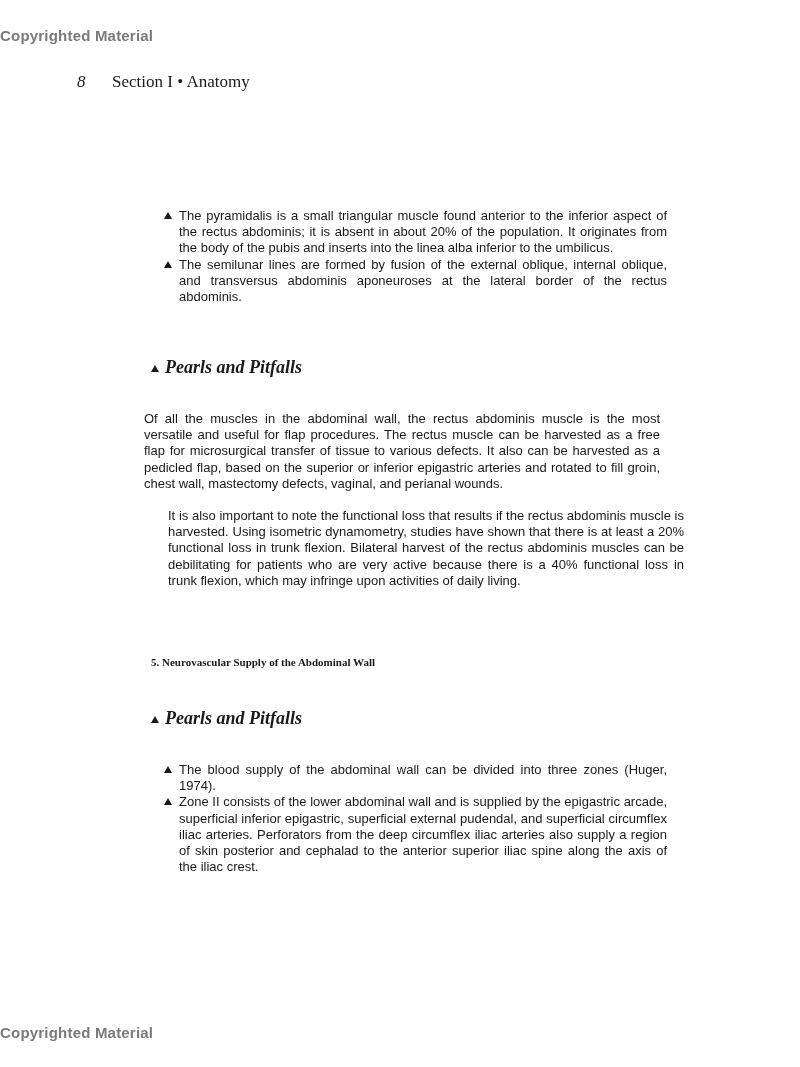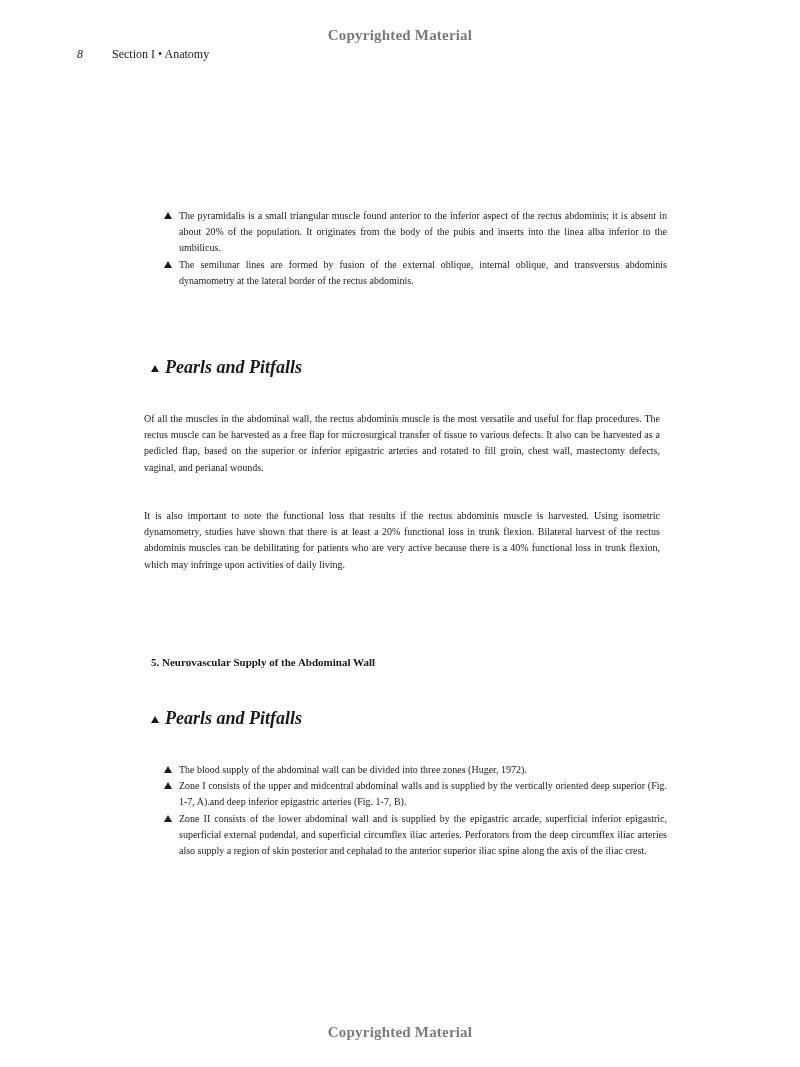--- a/index.html
+++ b/index.html
@@ -12,47 +12,47 @@
       height: 1067px;
       position: relative;
       overflow: hidden;
       color: #1a1a1a;
       font-family: "DejaVu Serif", "Liberation Serif", serif;
     }
     .watermark {
       position: absolute;
       left: 0;
       width: 800px;
-      text-align: center;
-      font-family: Liberation Serif, serif;
+      text-align: left;
+      font-family: Liberation Sans, sans-serif;
       font-weight: bold;
       font-size: 15px;
       color: #7a7a7a;
       letter-spacing: 0.2px;
     }
     .watermark.top { top: 27px; }
     .watermark.bottom { top: 1024px; }
 
     .running-head {
       position: absolute;
-      top: 47px;
+      top: 72px;
       left: 77px;
       font-family: "Liberation Serif", "DejaVu Serif", serif;
-      font-size: 12px;
+      font-size: 17px;
       color: #1a1a1a;
     }
     .running-head .page-num {
       display: inline-block;
       width: 35px;
       font-style: italic;
     }
 
     .text {
-      font-family: Liberation Serif, serif;
-      font-size: 10px;
+      font-family: Liberation Sans, sans-serif;
+      font-size: 13px;
       line-height: 16.2px;
       color: #1a1a1a;
       text-align: justify;
     }
 
     .bullets {
       position: absolute;
       left: 164px;
       width: 503px;
       margin: 0;
@@ -102,21 +102,21 @@
     .pp-head.h1 { top: 357px; }
     .pp-head.h2 { top: 708px; }
 
     .para {
       position: absolute;
       left: 144px;
       width: 516px;
       margin: 0;
     }
     .para.p1 { top: 411px; }
-    .para.p2 { top: 508px; }
+    .para.p2 { top: 508px; margin-left: 24px; }
 
     .section-title {
       position: absolute;
       left: 151px;
       top: 656px;
       font-family: "Liberation Serif", "DejaVu Serif", serif;
       font-weight: bold;
       font-size: 11px;
       color: #1a1a1a;
     }
@@ -130,45 +130,41 @@
   <span class="page-num">8</span><span>Section I • Anatomy</span>
 </div>
 
 <ul class="bullets b1 text">
   <li>
     <span class="tri"></span>
     <span class="body">The pyramidalis is a small triangular muscle found anterior to the inferior aspect of the rectus abdominis; it is absent in about 20% of the population. It originates from the body of the pubis and inserts into the linea alba inferior to the umbilicus.</span>
   </li>
   <li>
     <span class="tri"></span>
-    <span class="body">The semilunar lines are formed by fusion of the external oblique, internal oblique, and transversus abdominis dynamometry at the lateral border of the rectus abdominis.</span>
+    <span class="body">The semilunar lines are formed by fusion of the external oblique, internal oblique, and transversus abdominis aponeuroses at the lateral border of the rectus abdominis.</span>
   </li>
 </ul>
 
 <div class="pp-head h1">
   <span class="tri"></span><span>Pearls and Pitfalls</span>
 </div>
 
 <p class="para p1 text">Of all the muscles in the abdominal wall, the rectus abdominis muscle is the most versatile and useful for flap procedures. The rectus muscle can be harvested as a free flap for microsurgical transfer of tissue to various defects. It also can be harvested as a pedicled flap, based on the superior or inferior epigastric arteries and rotated to fill groin, chest wall, mastectomy defects, vaginal, and perianal wounds.</p>
 <p class="para p2 text">It is also important to note the functional loss that results if the rectus abdominis muscle is harvested. Using isometric dynamometry, studies have shown that there is at least a 20% functional loss in trunk flexion. Bilateral harvest of the rectus abdominis muscles can be debilitating for patients who are very active because there is a 40% functional loss in trunk flexion, which may infringe upon activities of daily living.</p>
 
 <div class="section-title">5. Neurovascular Supply of the Abdominal Wall</div>
 
 <div class="pp-head h2">
   <span class="tri"></span><span>Pearls and Pitfalls</span>
 </div>
 
 <ul class="bullets b2 text">
   <li>
     <span class="tri"></span>
-    <span class="body">The blood supply of the abdominal wall can be divided into three zones (Huger, 1972).</span>
-  </li>
-  <li>
-    <span class="tri"></span>
-    <span class="body">Zone I consists of the upper and midcentral abdominal walls and is supplied by the vertically oriented deep superior (Fig. 1-7, A).and deep inferior epigastric arteries (Fig. 1-7, B).</span>
+    <span class="body">The blood supply of the abdominal wall can be divided into three zones (Huger, 1974).</span>
   </li>
   <li>
     <span class="tri"></span>
     <span class="body">Zone II consists of the lower abdominal wall and is supplied by the epigastric arcade, superficial inferior epigastric, superficial external pudendal, and superficial circumflex iliac arteries. Perforators from the deep circumflex iliac arteries also supply a region of skin posterior and cephalad to the anterior superior iliac spine along the axis of the iliac crest.</span>
   </li>
 </ul>
 
 <div class="watermark bottom">Copyrighted Material</div>
 
 </body></html>

